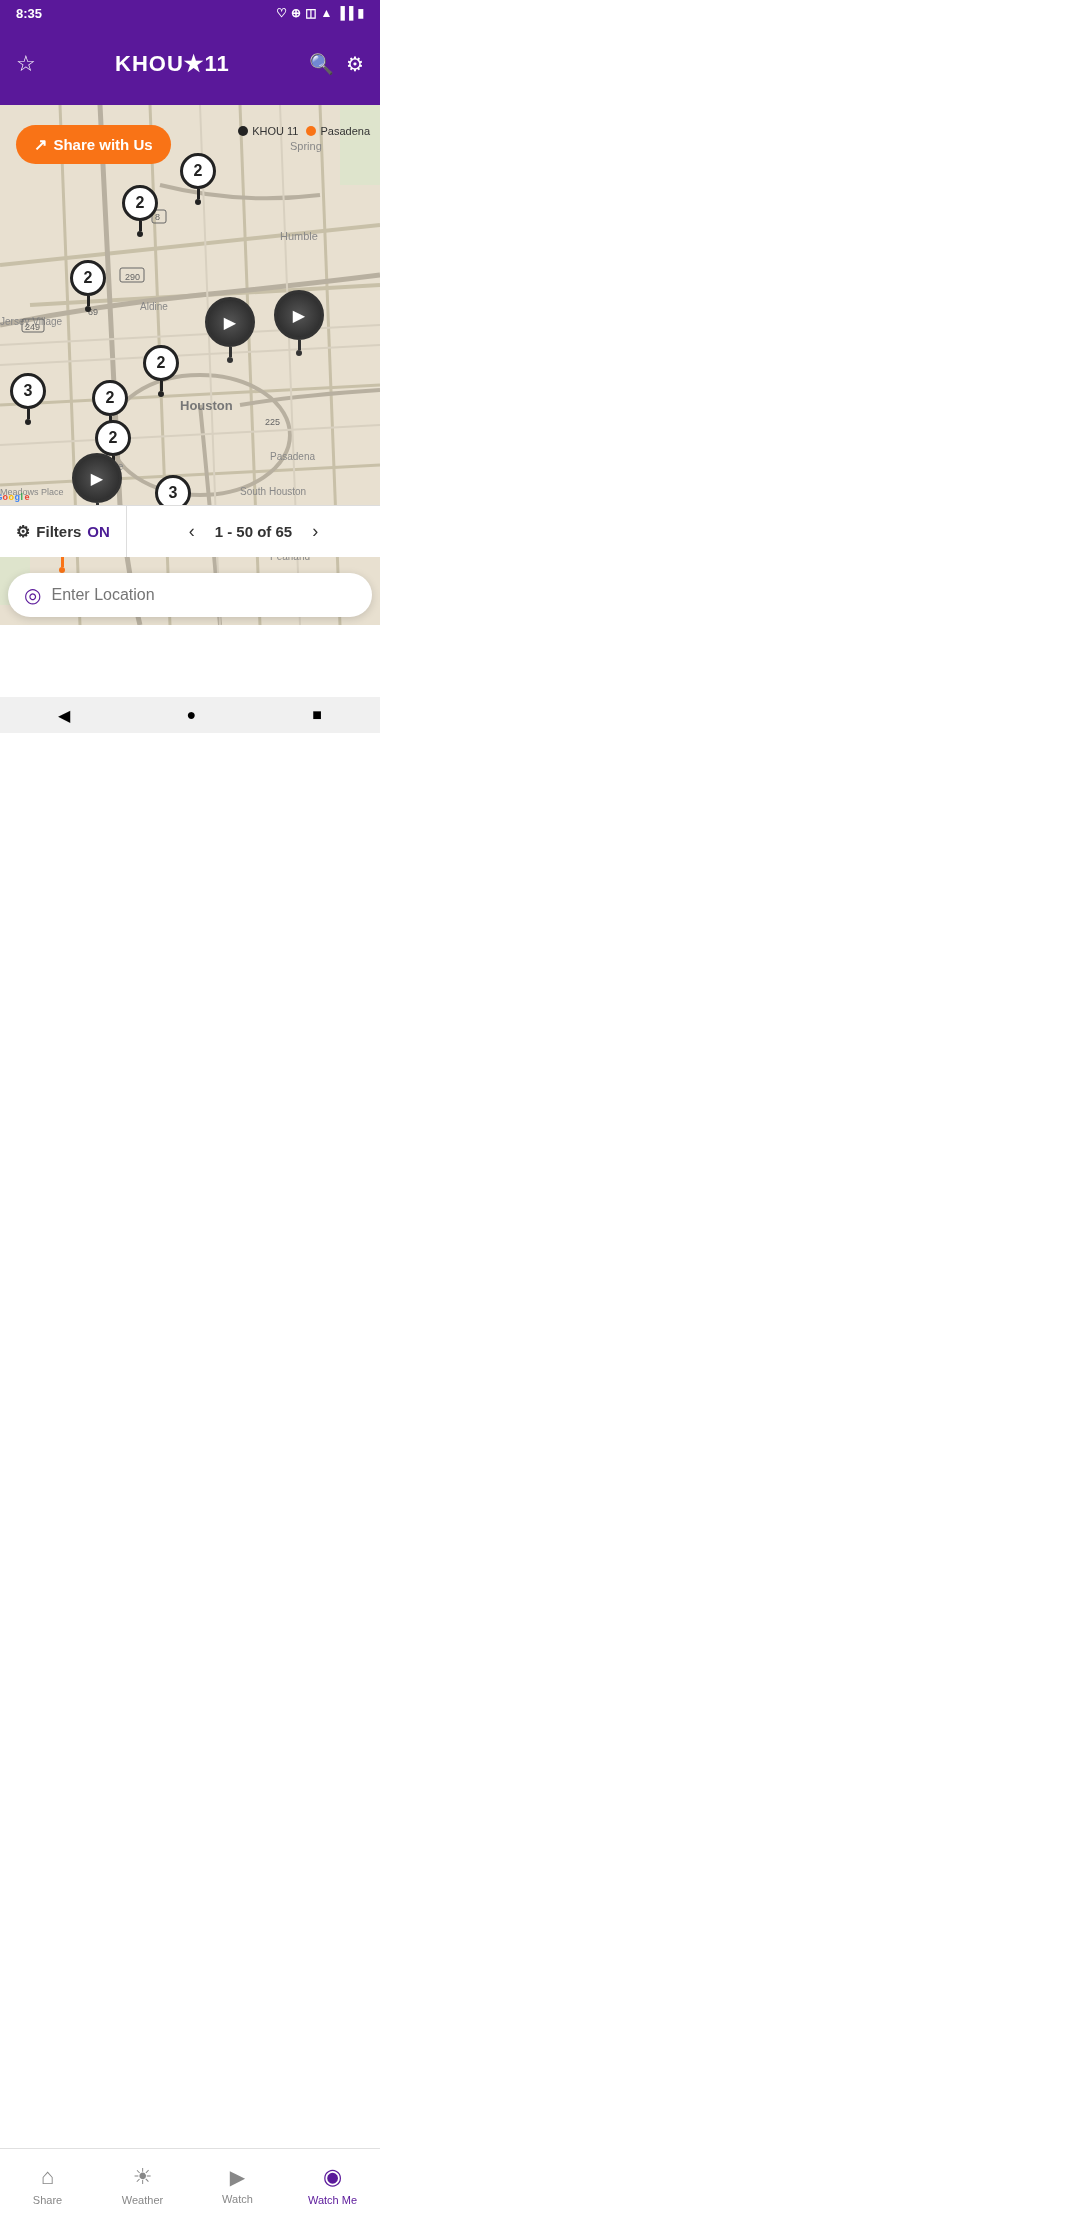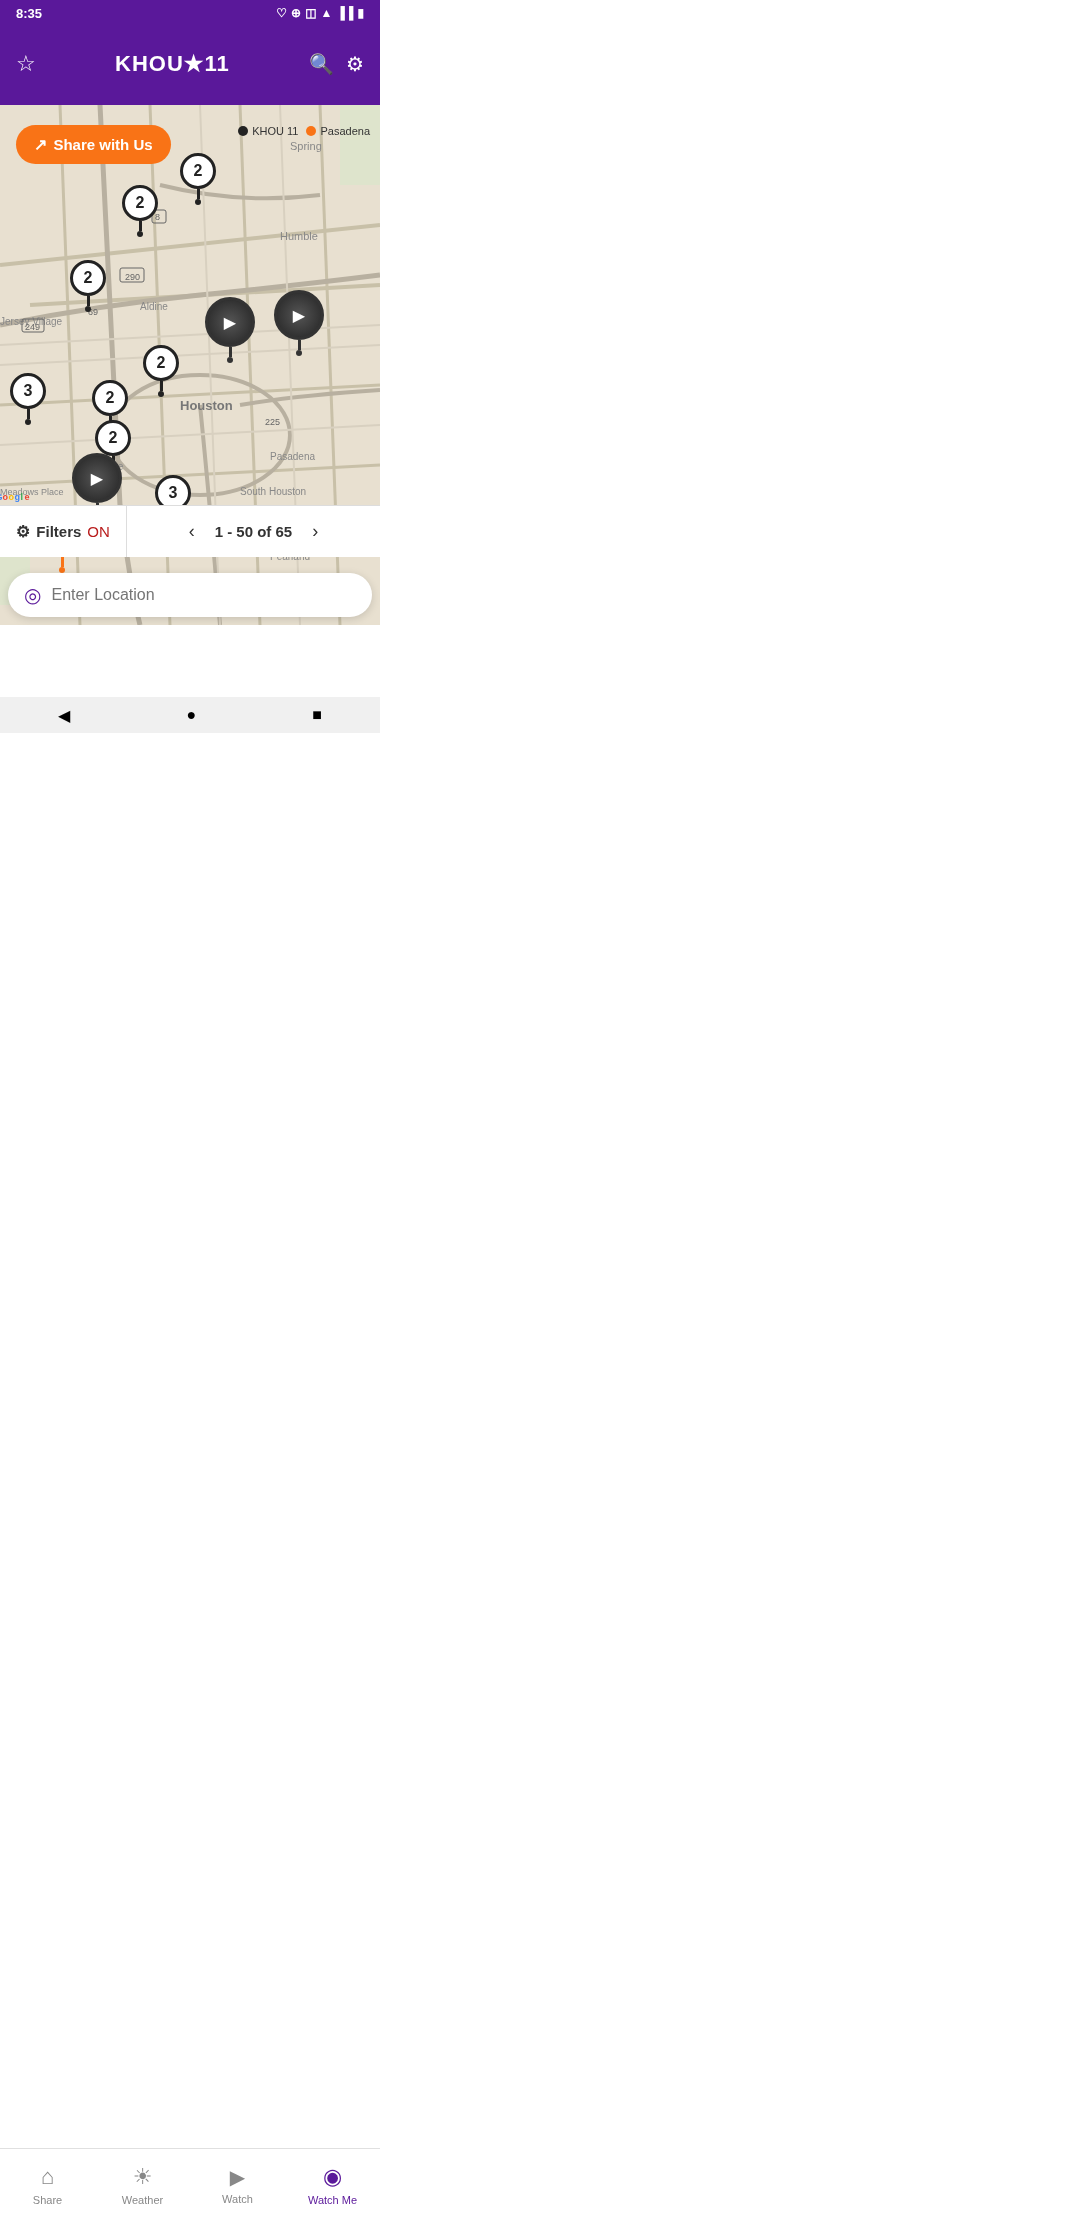--- a/index.html
+++ b/index.html
@@ -204,22 +204,22 @@
       gap: 6px;
       font-size: 15px;
       font-weight: 700;
       color: #333;
       cursor: pointer;
       border-right: 1px solid #ddd;
       white-space: nowrap;
     }
     .filters-icon { font-size: 16px; }
     .on-badge {
-      color: #b91c1c;
-      font-weight: 400;
+      color: #4c1d95;
+      font-weight: 700;
     }
     .pagination {
       flex: 1;
       display: flex;
       align-items: center;
       justify-content: center;
       gap: 12px;
     }
     .pag-arrow {
       background: none;

